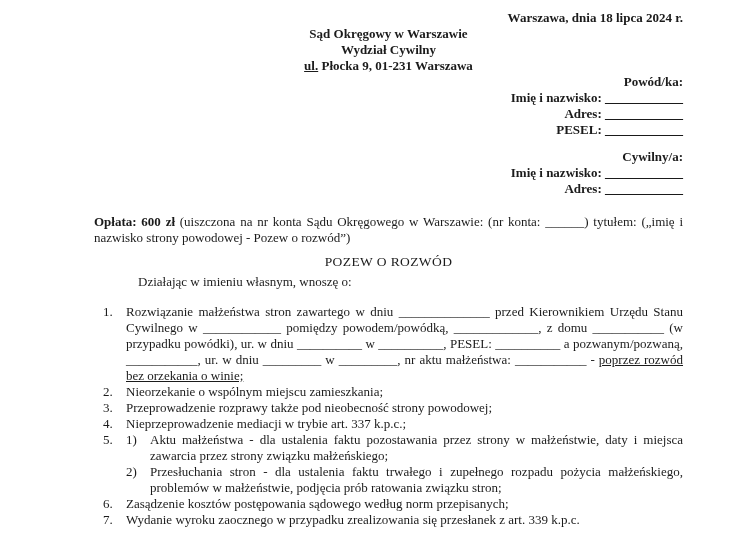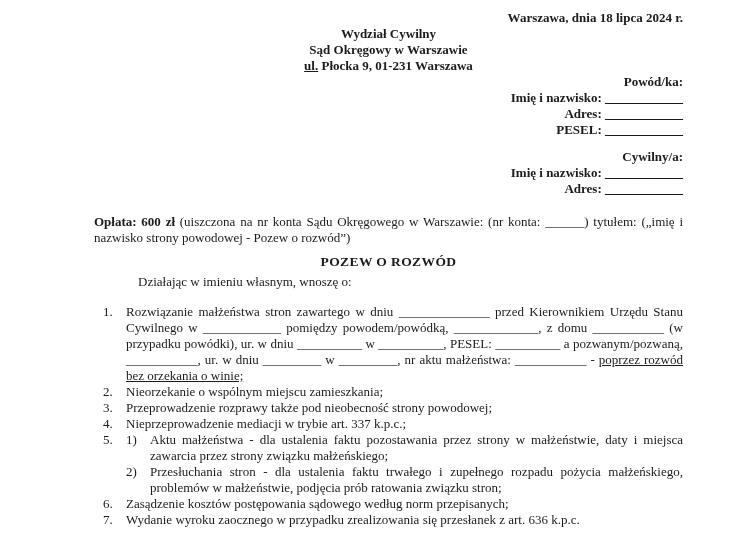--- a/index.html
+++ b/index.html
@@ -39,21 +39,21 @@
   .party-block.defendant { margin-top: 11px; }
   .field-line { white-space: nowrap; }
   .fee-paragraph {
     margin-top: 17px;
     text-align: justify;
   }
   .fee-lead { font-weight: bold; }
   .doc-title {
     margin-top: 8px;
     text-align: center;
-    font-weight: bold;
+    font-weight: normal;
     font-size: 13.5px;
     letter-spacing: 0.4px;
   }
   .intro-line {
     margin-top: 4px;
     text-indent: 44px;
   }
   .petition-list { margin-top: 14px; }
   .item { display: flex; }
   .item-num {
@@ -73,22 +73,22 @@
   }
 </style>
 </head>
 <body>
 
 <div class="page">
 
   <div class="date-line">Warszawa, dnia 18 lipca 2024 r.</div>
 
   <div class="court-block">
+    <div>Sąd Okręgowy w Warszawie</div>
     <div>Wydział Cywilny</div>
-    <div>Sąd Okręgowy w Warszawie</div>
     <div><span class="u">ul.</span><span> Płocka 9, 01-231 Warszawa</span></div>
   </div>
 
   <div class="party-block plaintiff">
     <div>Powód/ka:</div>
     <div class="field-line"><span>Imię i nazwisko: </span><span class="u">____________</span></div>
     <div class="field-line"><span>Adres: </span><span class="u">____________</span></div>
     <div class="field-line"><span>PESEL: </span><span class="u">____________</span></div>
   </div>
 
@@ -140,18 +140,18 @@
       </div>
     </div>
 
     <div class="item">
       <div class="item-num">6.</div>
       <div class="item-body">Zasądzenie kosztów postępowania sądowego według norm przepisanych;</div>
     </div>
 
     <div class="item">
       <div class="item-num">7.</div>
-      <div class="item-body">Wydanie wyroku zaocznego w przypadku zrealizowania się przesłanek z art. 636 k.p.c.</div>
+      <div class="item-body">Wydanie wyroku zaocznego w przypadku zrealizowania się przesłanek z art. 339 k.p.c.</div>
     </div>
 
   </div>
 
 </div>
 
 </body></html>

